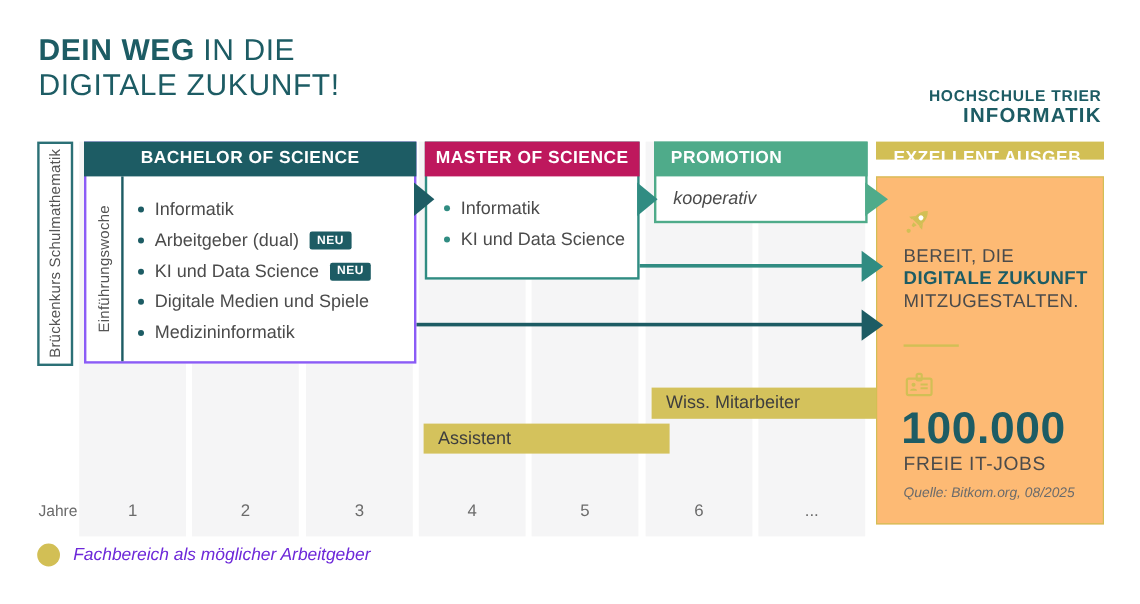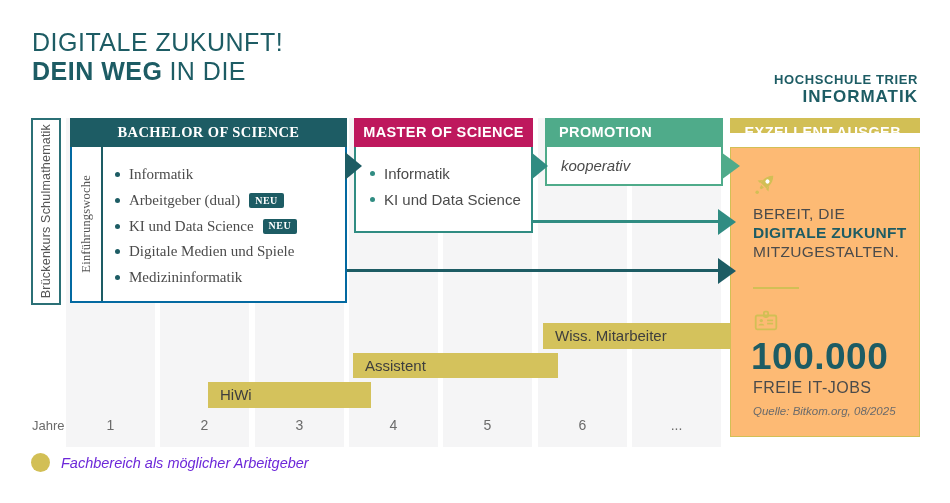--- a/index.html
+++ b/index.html
@@ -39,21 +39,21 @@
   
   .vbox{position:absolute;background:#fff;display:flex;align-items:center;justify-content:center;}
   .vtext{writing-mode:vertical-rl;transform:rotate(180deg);color:#555;font-size:12.5px;
          letter-spacing:.2px;white-space:nowrap;}
   .bridge{left:31px;top:118px;width:30px;height:187px;border:2px solid #2B7076;z-index:2;
           box-sizing:border-box;}
 
   .stagebox{position:absolute;background:#fff;box-sizing:border-box;z-index:2;}
   .stagebox .hd{color:#fff;font-size:14.5px;font-weight:700;letter-spacing:.4px;height:29px;
                 line-height:29px;text-align:center;}
-  .bachelor-box{left:70px;top:118px;width:277px;height:185px;border:2px solid #0369a1;font-family:Liberation Serif, serif;}
+  .bachelor-box{left:70px;top:118px;width:277px;height:185px;border:2px solid #8b5cf6;}
   .bachelor-box .hd{background:#1D5C64;margin:-2px -2px 0 -2px;}
   .intro-strip{position:absolute;left:0;top:27px;bottom:0;width:29px;
                border-right:2px solid #1D5C64;display:flex;align-items:center;justify-content:center;}
   .blist{position:absolute;left:43px;top:42px;}
   .mlist{position:absolute;left:14px;top:41px;}
   .li{display:flex;align-items:center;height:25.7px;font-size:15px;color:#4B4B4B;}
   .li .dot{width:5px;height:5px;border-radius:50%;background:#1D5C64;margin-right:9px;flex:none;}
   .master-box .li .dot{background:#308C82;}
   .neu{background:#1D5C64;color:#fff;font-size:10px;font-weight:700;letter-spacing:.5px;
        padding:2.5px 6px;margin-left:9px;border-radius:2px;line-height:10px;}
@@ -126,23 +126,20 @@
   <div class="cline bachelor"></div>
   <div class="ahead master"></div>
   <div class="ahead bachelor"></div>
 
   <div class="bar wiss">
       <span>Wiss. Mitarbeiter</span>
     </div>
   <div class="bar assistent">
       <span>Assistent</span>
     </div>
-  <div class="bar hiwi">
-      <span>HiWi</span>
-    </div>
 
   <div class="vbox bridge">
     <span class="vtext">Brückenkurs Schulmathematik</span>
   </div>
 
   <div class="stagebox bachelor-box">
     <div class="hd">BACHELOR OF SCIENCE</div>
     <div class="intro-strip">
       <span class="vtext">Einführungswoche</span>
     </div>
@@ -219,22 +216,22 @@
       <path d="M5.9 17.6 C5.9 15.1 11.7 15.1 11.7 17.6 Z" fill="#D2BF55"></path>
       <line x1="14.6" y1="12.4" x2="20.6" y2="12.4" stroke="#D2BF55" stroke-width="1.7"></line>
       <line x1="14.6" y1="15.6" x2="20.6" y2="15.6" stroke="#D2BF55" stroke-width="1.7"></line>
     </svg>
     <div class="big">100.000</div>
     <div class="biglabel">FREIE IT-JOBS</div>
     <div class="source">Quelle: Bitkom.org, 08/2025</div>
   </div>
 
   <div class="title">
+    <div><span class="b">DEIN WEG</span><span>IN DIE</span></div>
     <div>DIGITALE ZUKUNFT!</div>
-    <div><span class="b">DEIN WEG</span><span>IN DIE</span></div>
   </div>
   <div class="logo">
     <div class="l1">HOCHSCHULE TRIER</div>
     <div class="l2">INFORMATIK</div>
   </div>
 
   <div class="legend">
     <span class="dot"></span>
     <span class="lab">Fachbereich als möglicher Arbeitgeber</span>
   </div>

